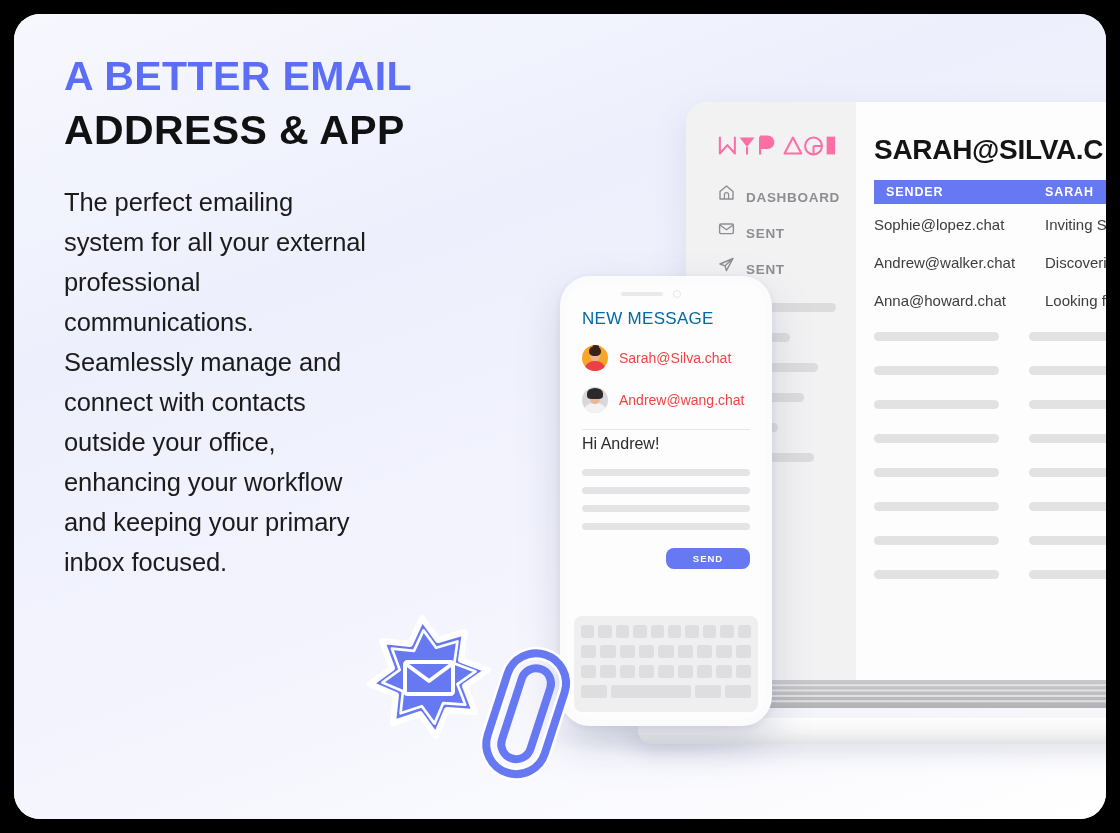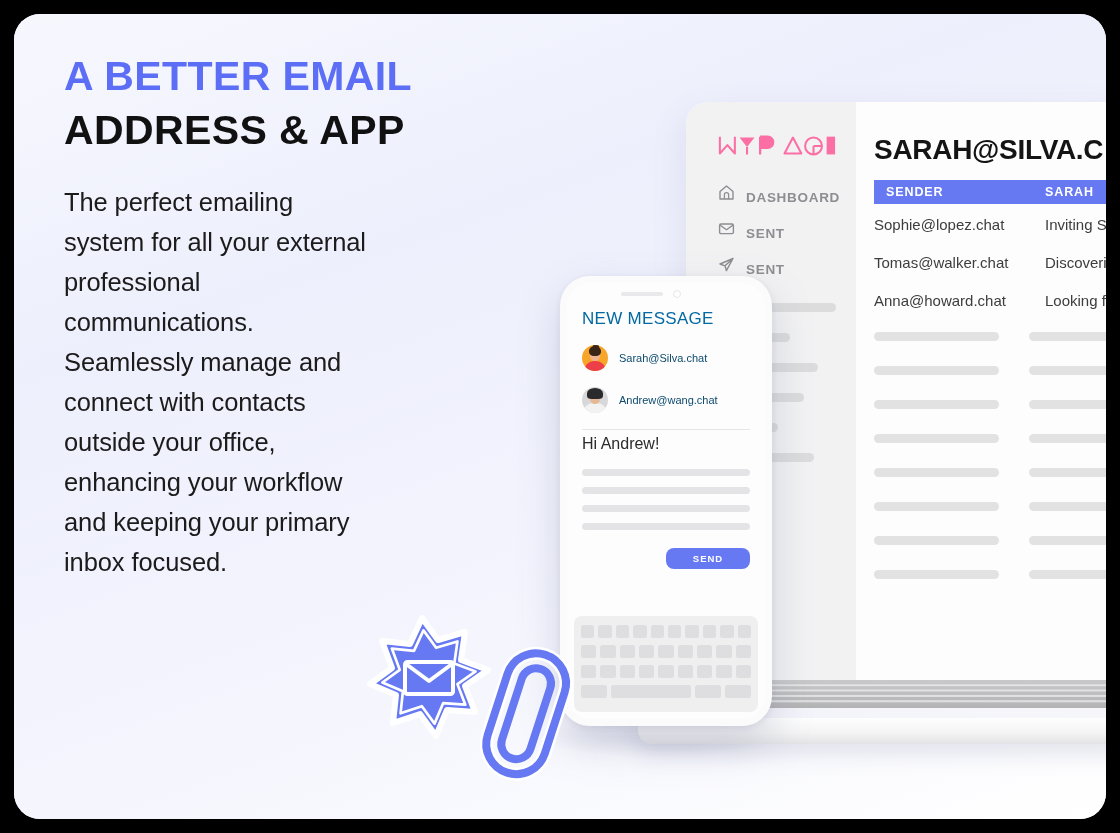--- a/index.html
+++ b/index.html
@@ -147,21 +147,21 @@
   .avatar { width: 26px; height: 26px; border-radius: 50%; flex: none; overflow: hidden; position: relative; }
   .av-sarah { background: #f7a62a; }
   .av-sarah .hair { position: absolute; left: 7px; top: 1px; width: 12px; height: 10px; border-radius: 50% 50% 40% 40%; background: #3a2418; }
   .av-sarah .bun  { position: absolute; left: 11px; top: -1px; width: 6px; height: 5px; border-radius: 50%; background: #3a2418; }
   .av-sarah .face { position: absolute; left: 8px; top: 5px; width: 10px; height: 11px; border-radius: 48%; background: #f0b590; }
   .av-sarah .body { position: absolute; left: 2px; bottom: 0; width: 22px; height: 10px; border-radius: 11px 11px 0 0; background: #ec3f47; }
   .av-andrew { background: #d8d8da; }
   .av-andrew .hair { position: absolute; left: 5px; top: 1px; width: 16px; height: 11px; border-radius: 50% 50% 30% 30%; background: #2a2a2c; }
   .av-andrew .face { position: absolute; left: 8px; top: 6px; width: 10px; height: 11px; border-radius: 48%; background: #e7b896; }
   .av-andrew .body { position: absolute; left: 1px; bottom: 0; width: 24px; height: 10px; border-radius: 11px 11px 0 0; background: #f2f2f3; }
-  .rlabel { font-size: 11px; color: #0c4a6e; }
+  .rlabel { font-size: 14px; color: #ef4444; }
   #rule { height: 1px; background: #e6e6e8; margin: 16px 0 0 0; }
   #greeting { font-size: 16px; color: #2b2b2b; margin-top: 5px; }
   #msg-lines { margin-top: 16px; display: flex; flex-direction: column; gap: 11px; }
   .mline { height: 7px; border-radius: 4px; background: #e4e4e6; }
   #send-row { display: flex; justify-content: flex-end; margin-top: 18px; }
   #send-btn {
     width: 84px; height: 21px; background: #6678f2; border-radius: 8px;
     display: flex; align-items: center; justify-content: center;
     font-size: 9.5px; font-weight: 700; color: #ffffff; letter-spacing: 1px;
     border: none; cursor: pointer;
@@ -279,21 +279,21 @@
         <div id="lap-thead">
           <div class="th sender">SENDER</div>
           <div class="th mail">SARAH</div>
         </div>
 
         <div class="mailrow">
           <div class="cell sender">Sophie@lopez.chat</div>
           <div class="cell mail">Inviting Sa</div>
         </div>
         <div class="mailrow">
-          <div class="cell sender">Tomas@walker.chat</div>
+          <div class="cell sender">Andrew@walker.chat</div>
           <div class="cell mail">Discoverin</div>
         </div>
         <div class="mailrow">
           <div class="cell sender">Anna@howard.chat</div>
           <div class="cell mail">Looking fo</div>
         </div>
 
         <div class="ghostrows" id="ghostrows">
             <div class="grow">
               <div class="gbar a"></div>

